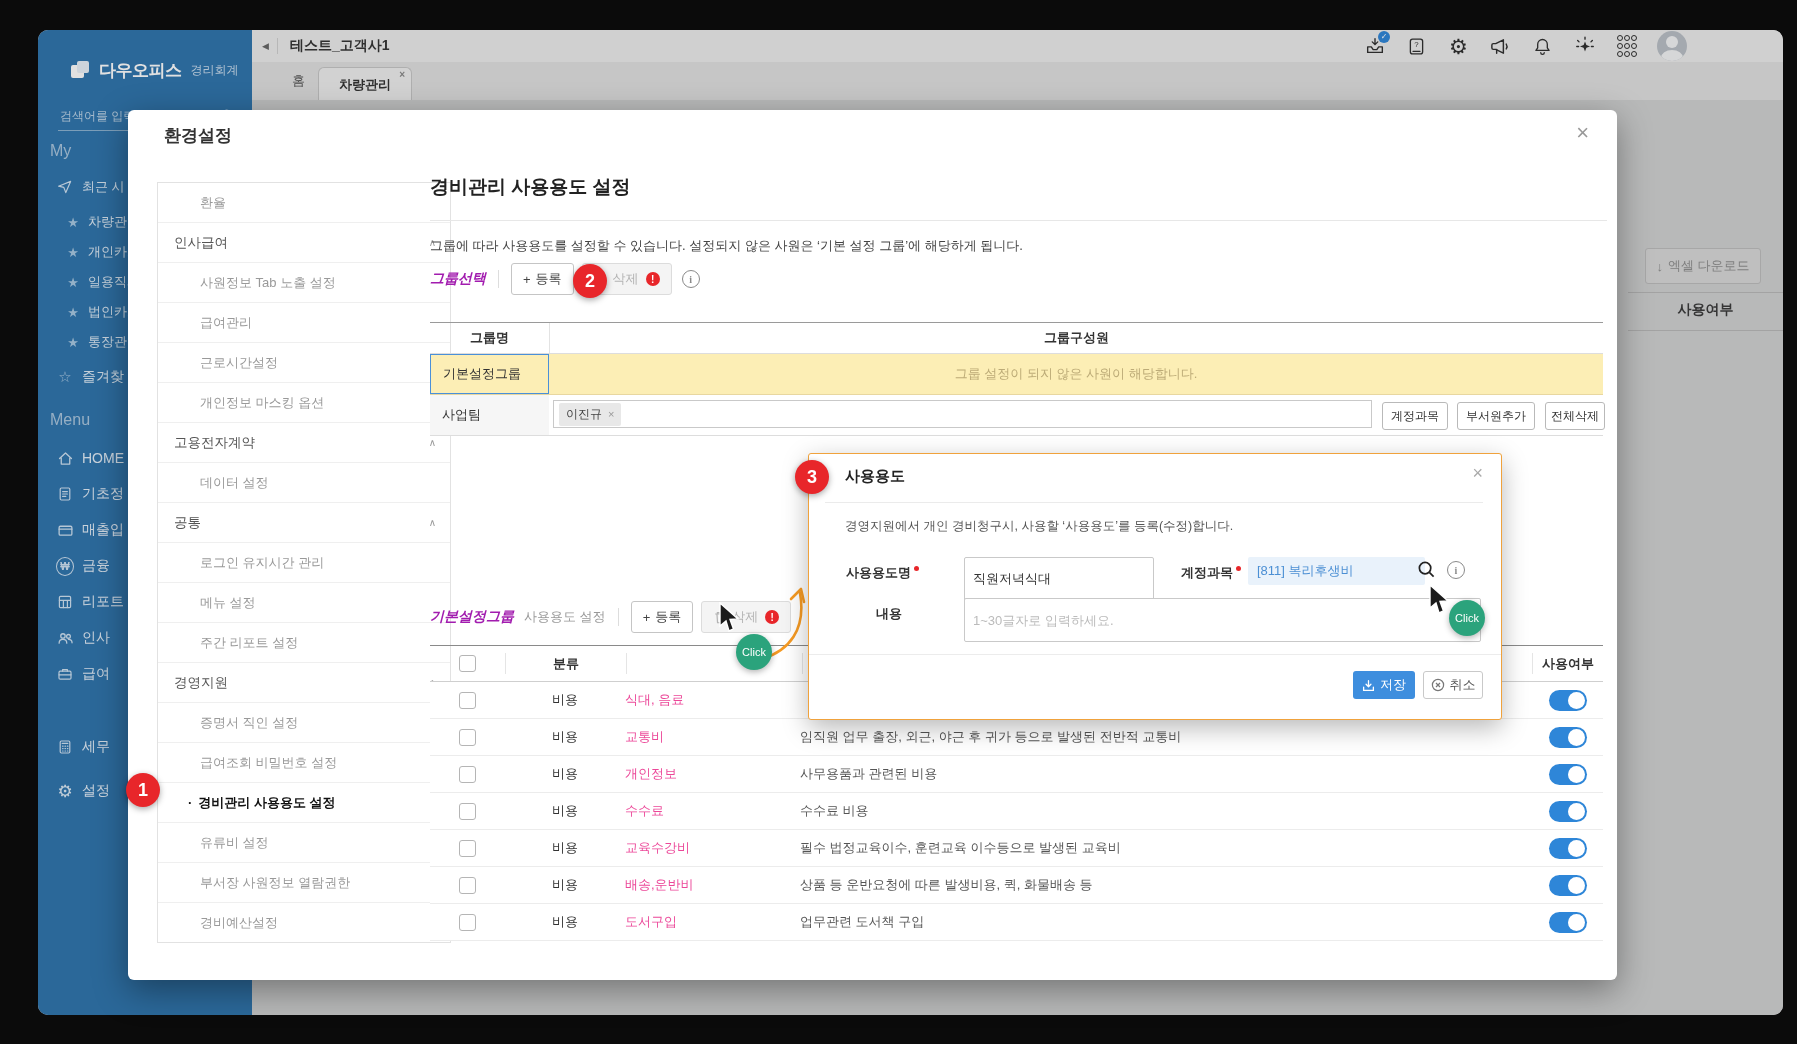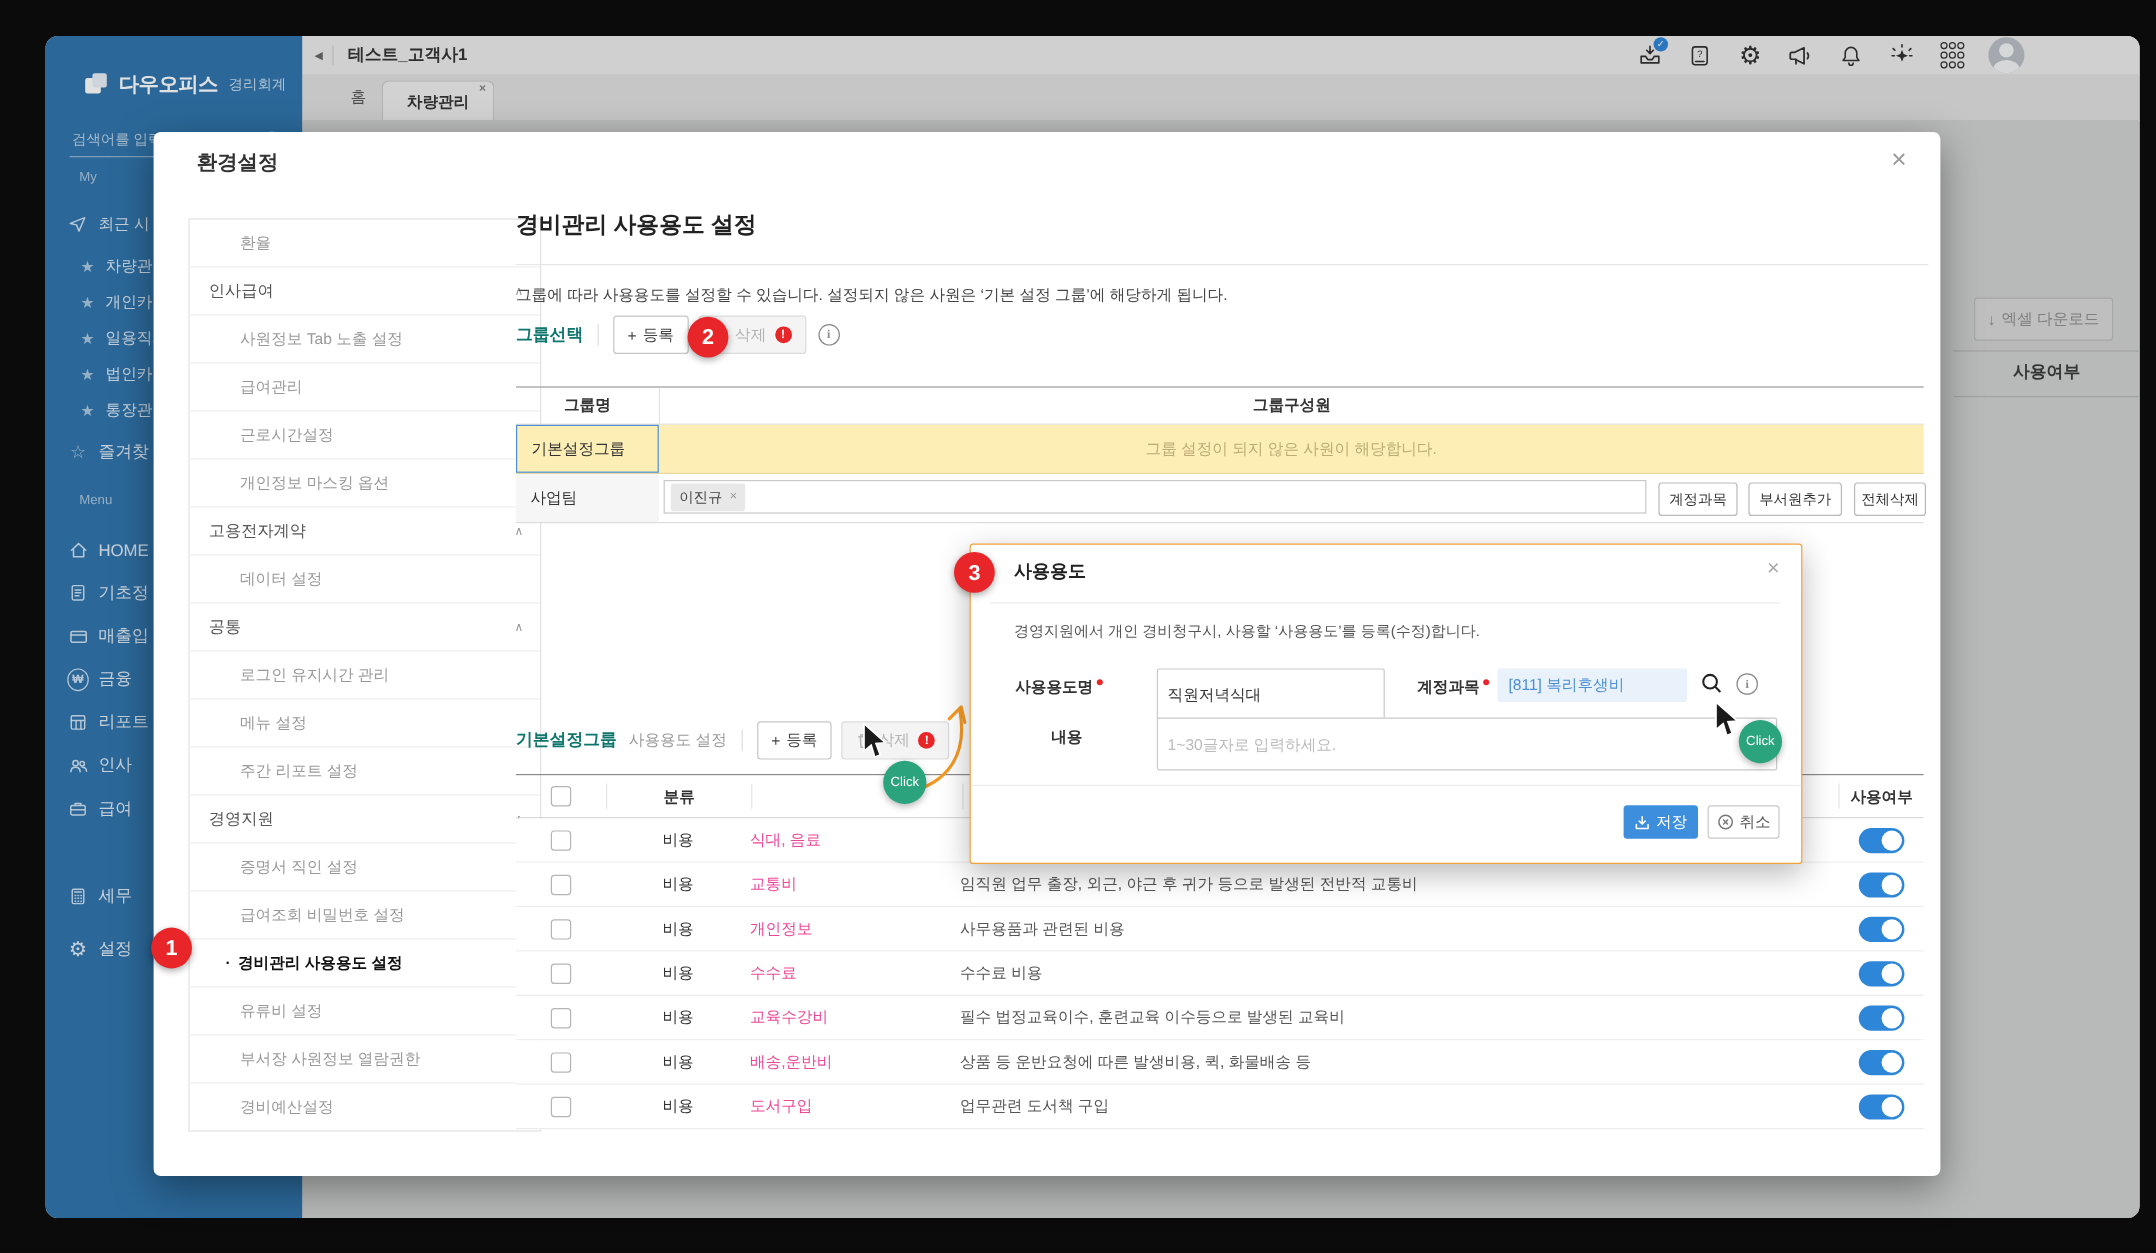--- a/index.html
+++ b/index.html
@@ -8,21 +8,21 @@
   
   .window{left:38px;top:30px;width:1745px;height:985px;background:#d2d3d4;border-radius:10px;overflow:hidden;}
   .sidebar{left:38px;top:30px;width:214px;height:985px;background:#2f74ad;border-radius:10px 0 0 10px;color:#e7f1f9;overflow:hidden;}
   .logo{left:30px;top:28px;display:flex;align-items:center;gap:7px;}
   .logo-box{width:24px;height:24px;}
   .logo-title{font-size:17px;font-weight:bold;color:#fff;letter-spacing:-.5px;}
   .logo-sub{font-size:12px;color:#c9ddee;margin-left:2px;}
   .search{left:20px;top:42px;width:178px;height:28px;border-bottom:1px solid rgba(255,255,255,.45);display:flex;align-items:center;}
   .search input{flex:1;background:transparent;border:0;outline:none;color:#fff;font-size:12px;font-family:inherit;}
   .search input::placeholder{color:#b9d2e6;}
-  .sec-label{left:28px;font-size:11px;color:#a9c6de;}
+  .sec-label{left:12px;font-size:16px;color:#a9c6de;}
   .side-row{left:0;width:214px;height:22px;display:flex;align-items:center;gap:8px;font-size:13px;color:#ddebf6;}
   .side-row .ind1{width:18px;margin-left:18px;display:flex;justify-content:center;}
   .side-row .ind2{width:14px;margin-left:28px;display:flex;justify-content:center;}
   .glyph{font-size:13px;color:#a7c8e2;}
   .si{stroke:#cfe2f2;fill:none;stroke-width:1.5;stroke-linecap:round;stroke-linejoin:round;}
   .menu-row{font-size:14px;color:#e3eef8;}
   .won-circle{width:17px;height:17px;border:1.5px solid #cfe2f2;border-radius:50%;font-size:10px;color:#cfe2f2;display:flex;align-items:center;justify-content:center;font-weight:bold;}
   .gearg{font-size:17px;color:#dceaf5;line-height:1;}
   
   .hdr{left:252px;top:30px;width:1531px;height:32px;background:#ececec;border-radius:0 10px 0 0;border-bottom:1px solid #d7d7d7;display:flex;align-items:center;}
@@ -62,21 +62,21 @@
   .nav-row.item{padding-left:42px;color:#999;}
   .nav-row.active{padding-left:30px;color:#111;font-weight:bold;}
   .nav-row .chev{margin-left:auto;margin-right:14px;color:#999;font-size:10px;}
   
   .c-title{left:302px;top:64px;font-size:19px;font-weight:bold;color:#222;}
   .c-div{left:302px;top:110px;width:1177px;height:1px;background:#e7e7e7;}
   .c-desc{left:302px;top:127px;font-size:13px;color:#444;}
   .tbar{display:flex;align-items:center;}
   .tb1{left:302px;top:153px;height:32px;}
   .tb2{left:302px;top:490px;height:34px;}
-  .tb-label{font-size:14px;font-weight:bold;color:#0f766e;}
+  .tb-label{font-size:14px;font-weight:bold;color:#a21caf;font-style:italic;}
   .tb-sub{font-size:13px;color:#999;margin-left:10px;}
   .vsep{width:1px;height:18px;background:#ddd;margin:0 12px;}
   .btn{height:30px;display:inline-flex;align-items:center;gap:5px;padding:0 11px;border:1px solid #c5c5c5;border-radius:3px;background:#fff;font-size:13px;color:#444;position:relative;}
   .btn.disabled{background:#f4f4f4;border-color:#dcdcdc;color:#b3b3b3;}
   .btn + .btn{margin-left:8px;}
   .alert-dot{width:14px;height:14px;border-radius:50%;background:#e8262a;color:#fff;font-size:10px;font-weight:bold;display:inline-flex;align-items:center;justify-content:center;margin-left:2px;}
   .info-i{width:16px;height:16px;border:1.3px solid #8a8a8a;border-radius:50%;color:#8a8a8a;font-size:10px;font-weight:bold;display:inline-flex;align-items:center;justify-content:center;margin-left:10px;font-family:"Liberation Serif",serif;}
   .tsvg{stroke:#b3b3b3;fill:none;stroke-width:1.4;}
   
   .g-table{left:302px;top:212px;width:1173px;font-size:13px;}
@@ -110,21 +110,21 @@
   
   .popup{left:808px;top:453px;width:692px;height:265px;background:#fff;border:1.5px solid #f0a23c;border-radius:3px;box-shadow:0 8px 26px rgba(0,0,0,.28);z-index:30;}
   .p-title{left:36px;top:13px;font-size:15px;font-weight:bold;color:#222;}
   .p-close{right:18px;top:9px;font-size:18px;color:#aaa;}
   .p-div1{left:16px;top:48px;width:658px;height:1px;background:#ebebeb;}
   .p-desc{left:36px;top:64px;font-size:12.5px;color:#555;}
   .p-label{font-size:13px;font-weight:bold;color:#333;}
   .req{display:inline-block;width:5px;height:5px;border-radius:50%;background:#e8262a;vertical-align:top;margin-left:3px;margin-top:2px;}
   .p-input{position:absolute;height:44px;border:1px solid #c9c9c9;border-radius:2px;font-size:13px;color:#333;padding:0 8px;box-sizing:border-box;font-family:inherit;outline:none;}
   .p-input::placeholder{color:#bbb;}
-  .p-acct{left:439px;top:103px;width:158px;height:28px;background:#e9f2fb;border-radius:2px;color:#4b8fd4;font-size:13px;line-height:28px;padding:0 9px;box-sizing:border-box;}
+  .p-acct{left:439px;top:103px;width:177px;height:28px;background:#e9f2fb;border-radius:2px;color:#4b8fd4;font-size:13px;line-height:28px;padding:0 9px;box-sizing:border-box;}
   .p-div2{left:0;top:200px;width:692px;height:1px;background:#ececec;}
   .p-btn{position:absolute;top:217px;height:28px;border-radius:3px;font-size:13px;display:flex;align-items:center;justify-content:center;gap:5px;box-sizing:border-box;}
   .p-save{left:544px;width:62px;background:#3e8ede;color:#fff;}
   .p-cancel{left:614px;width:60px;background:#fff;border:1px solid #c9c9c9;color:#555;}
   
   .badge{width:34px;height:34px;border-radius:50%;background:#e8262a;color:#fff;font-size:18px;font-weight:bold;display:flex;align-items:center;justify-content:center;z-index:40;box-shadow:0 2px 6px rgba(0,0,0,.35);}
   .clickb{width:36px;height:36px;border-radius:50%;background:#2ba37c;color:#fff;font-size:11px;display:flex;align-items:center;justify-content:center;z-index:50;box-shadow:0 2px 6px rgba(0,0,0,.3);}
   .cursor{z-index:55;}
   .oarrow{z-index:25;}
 </style>

